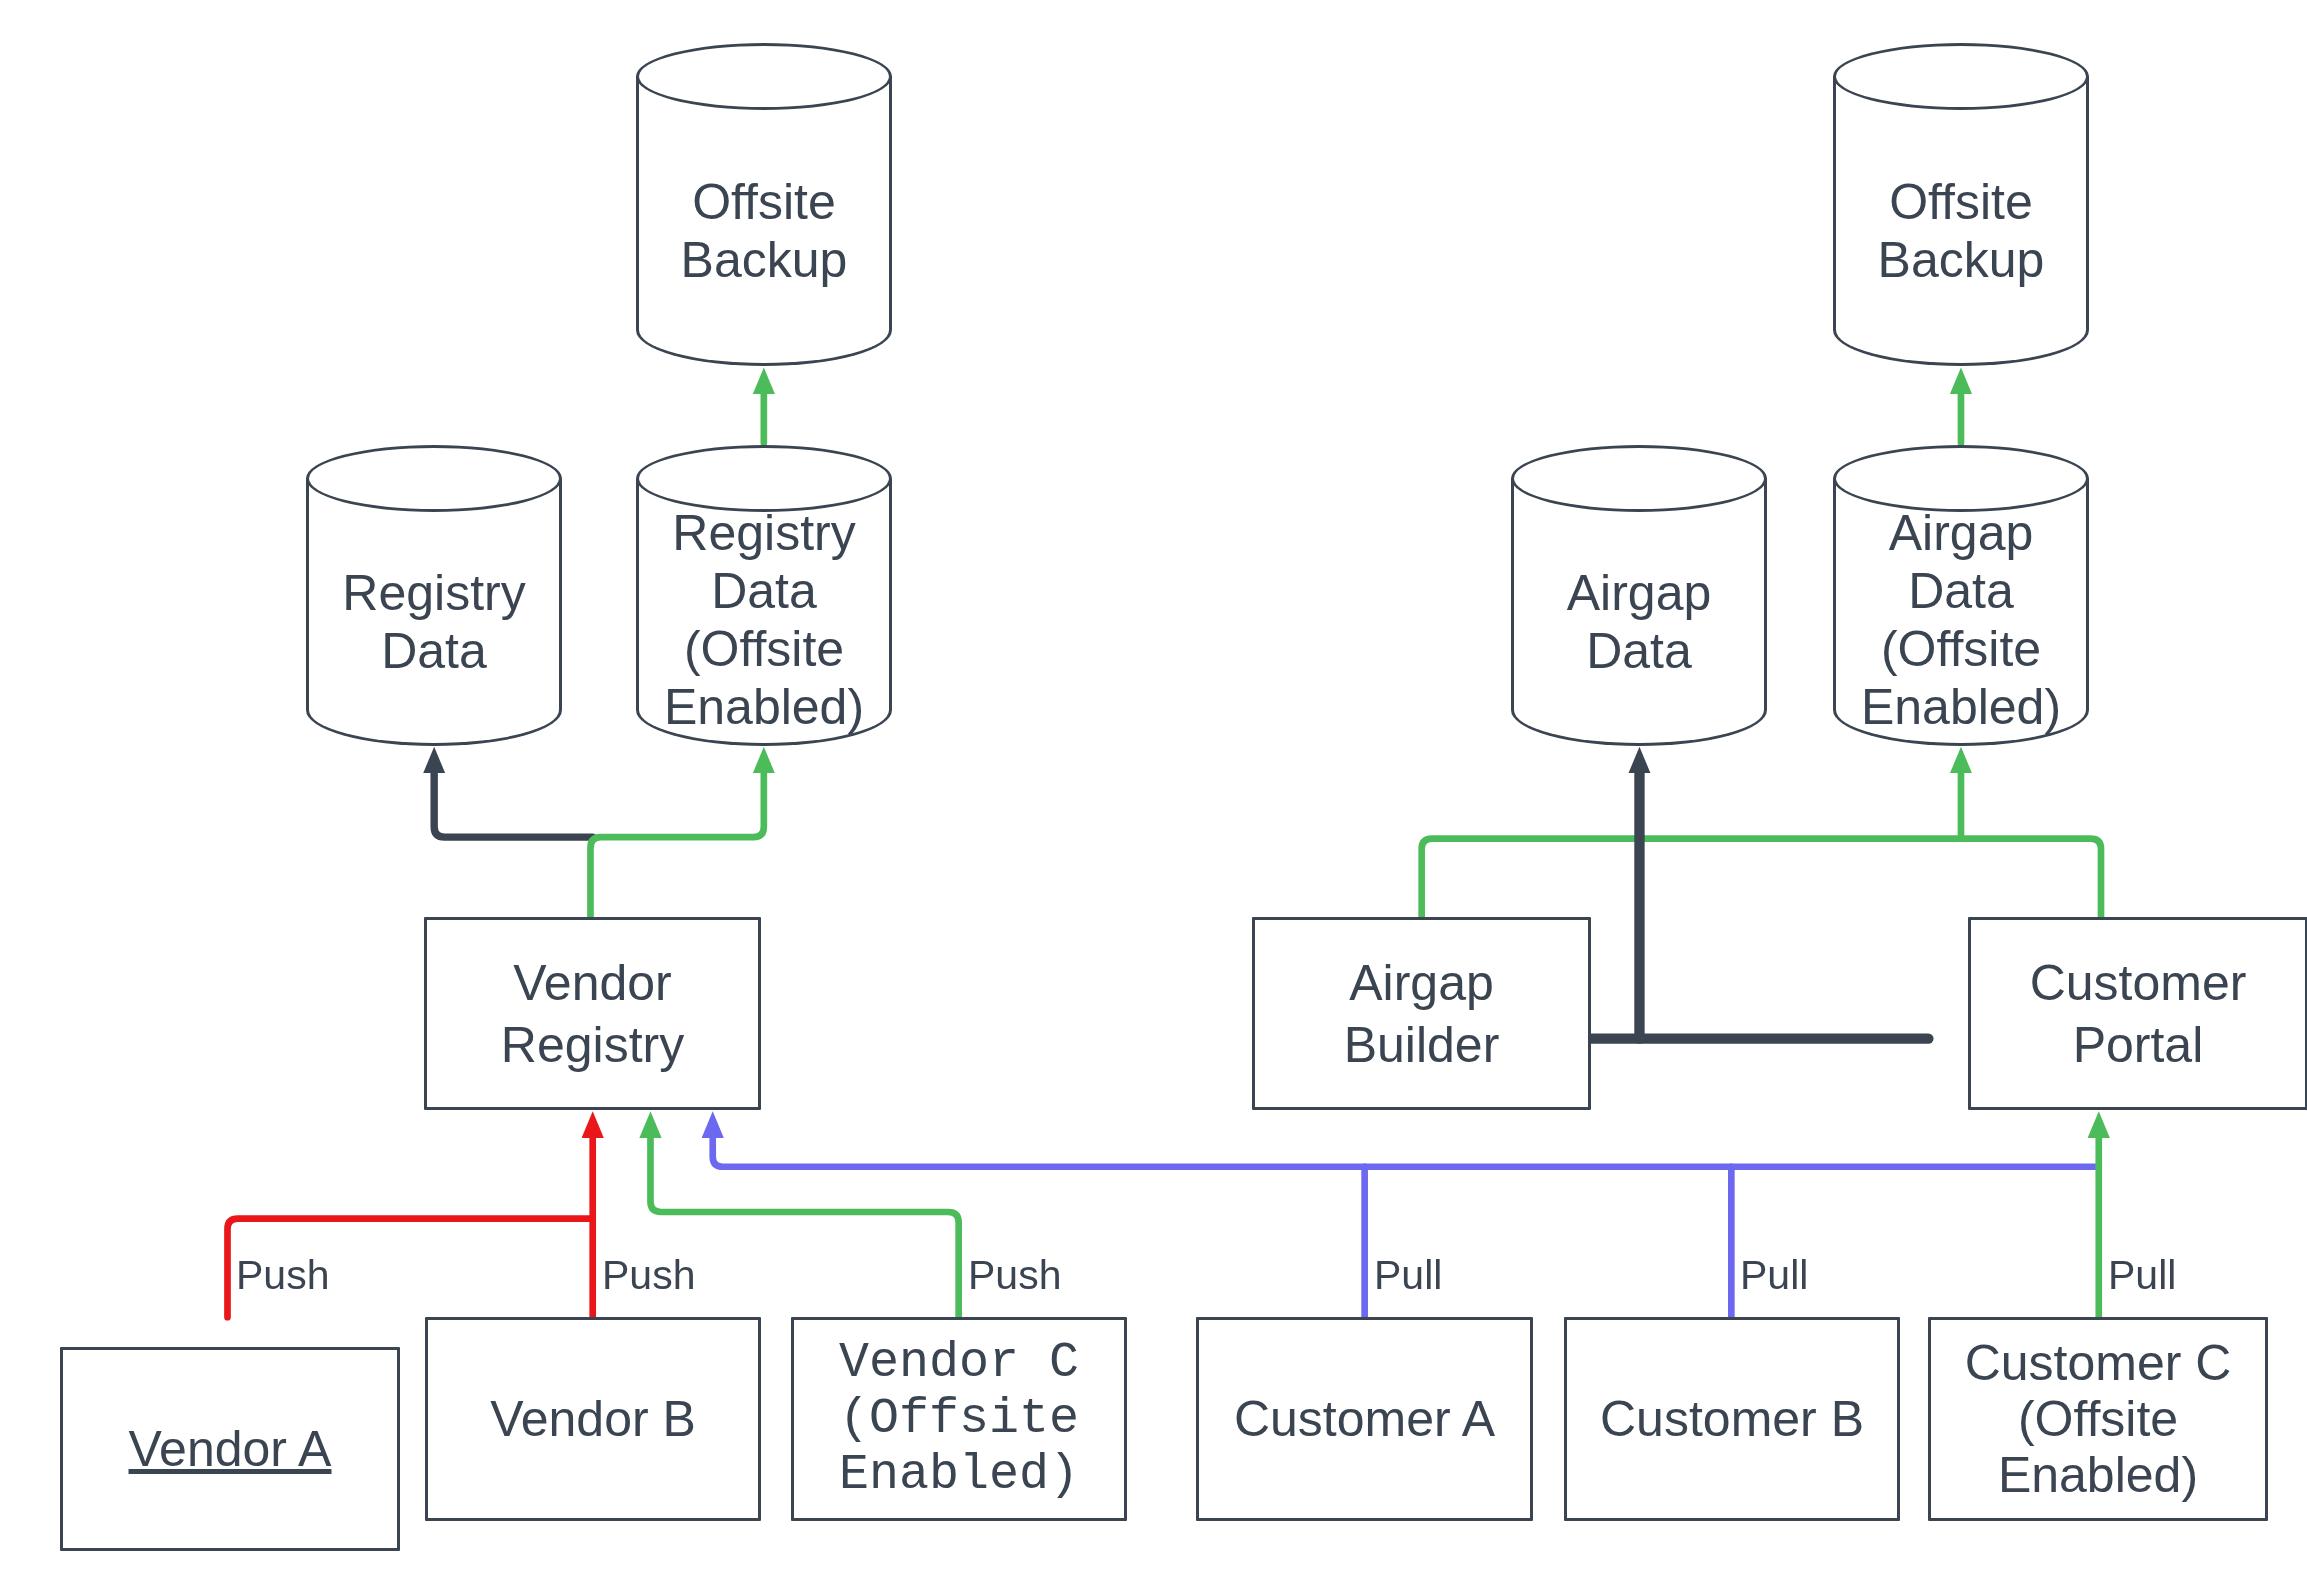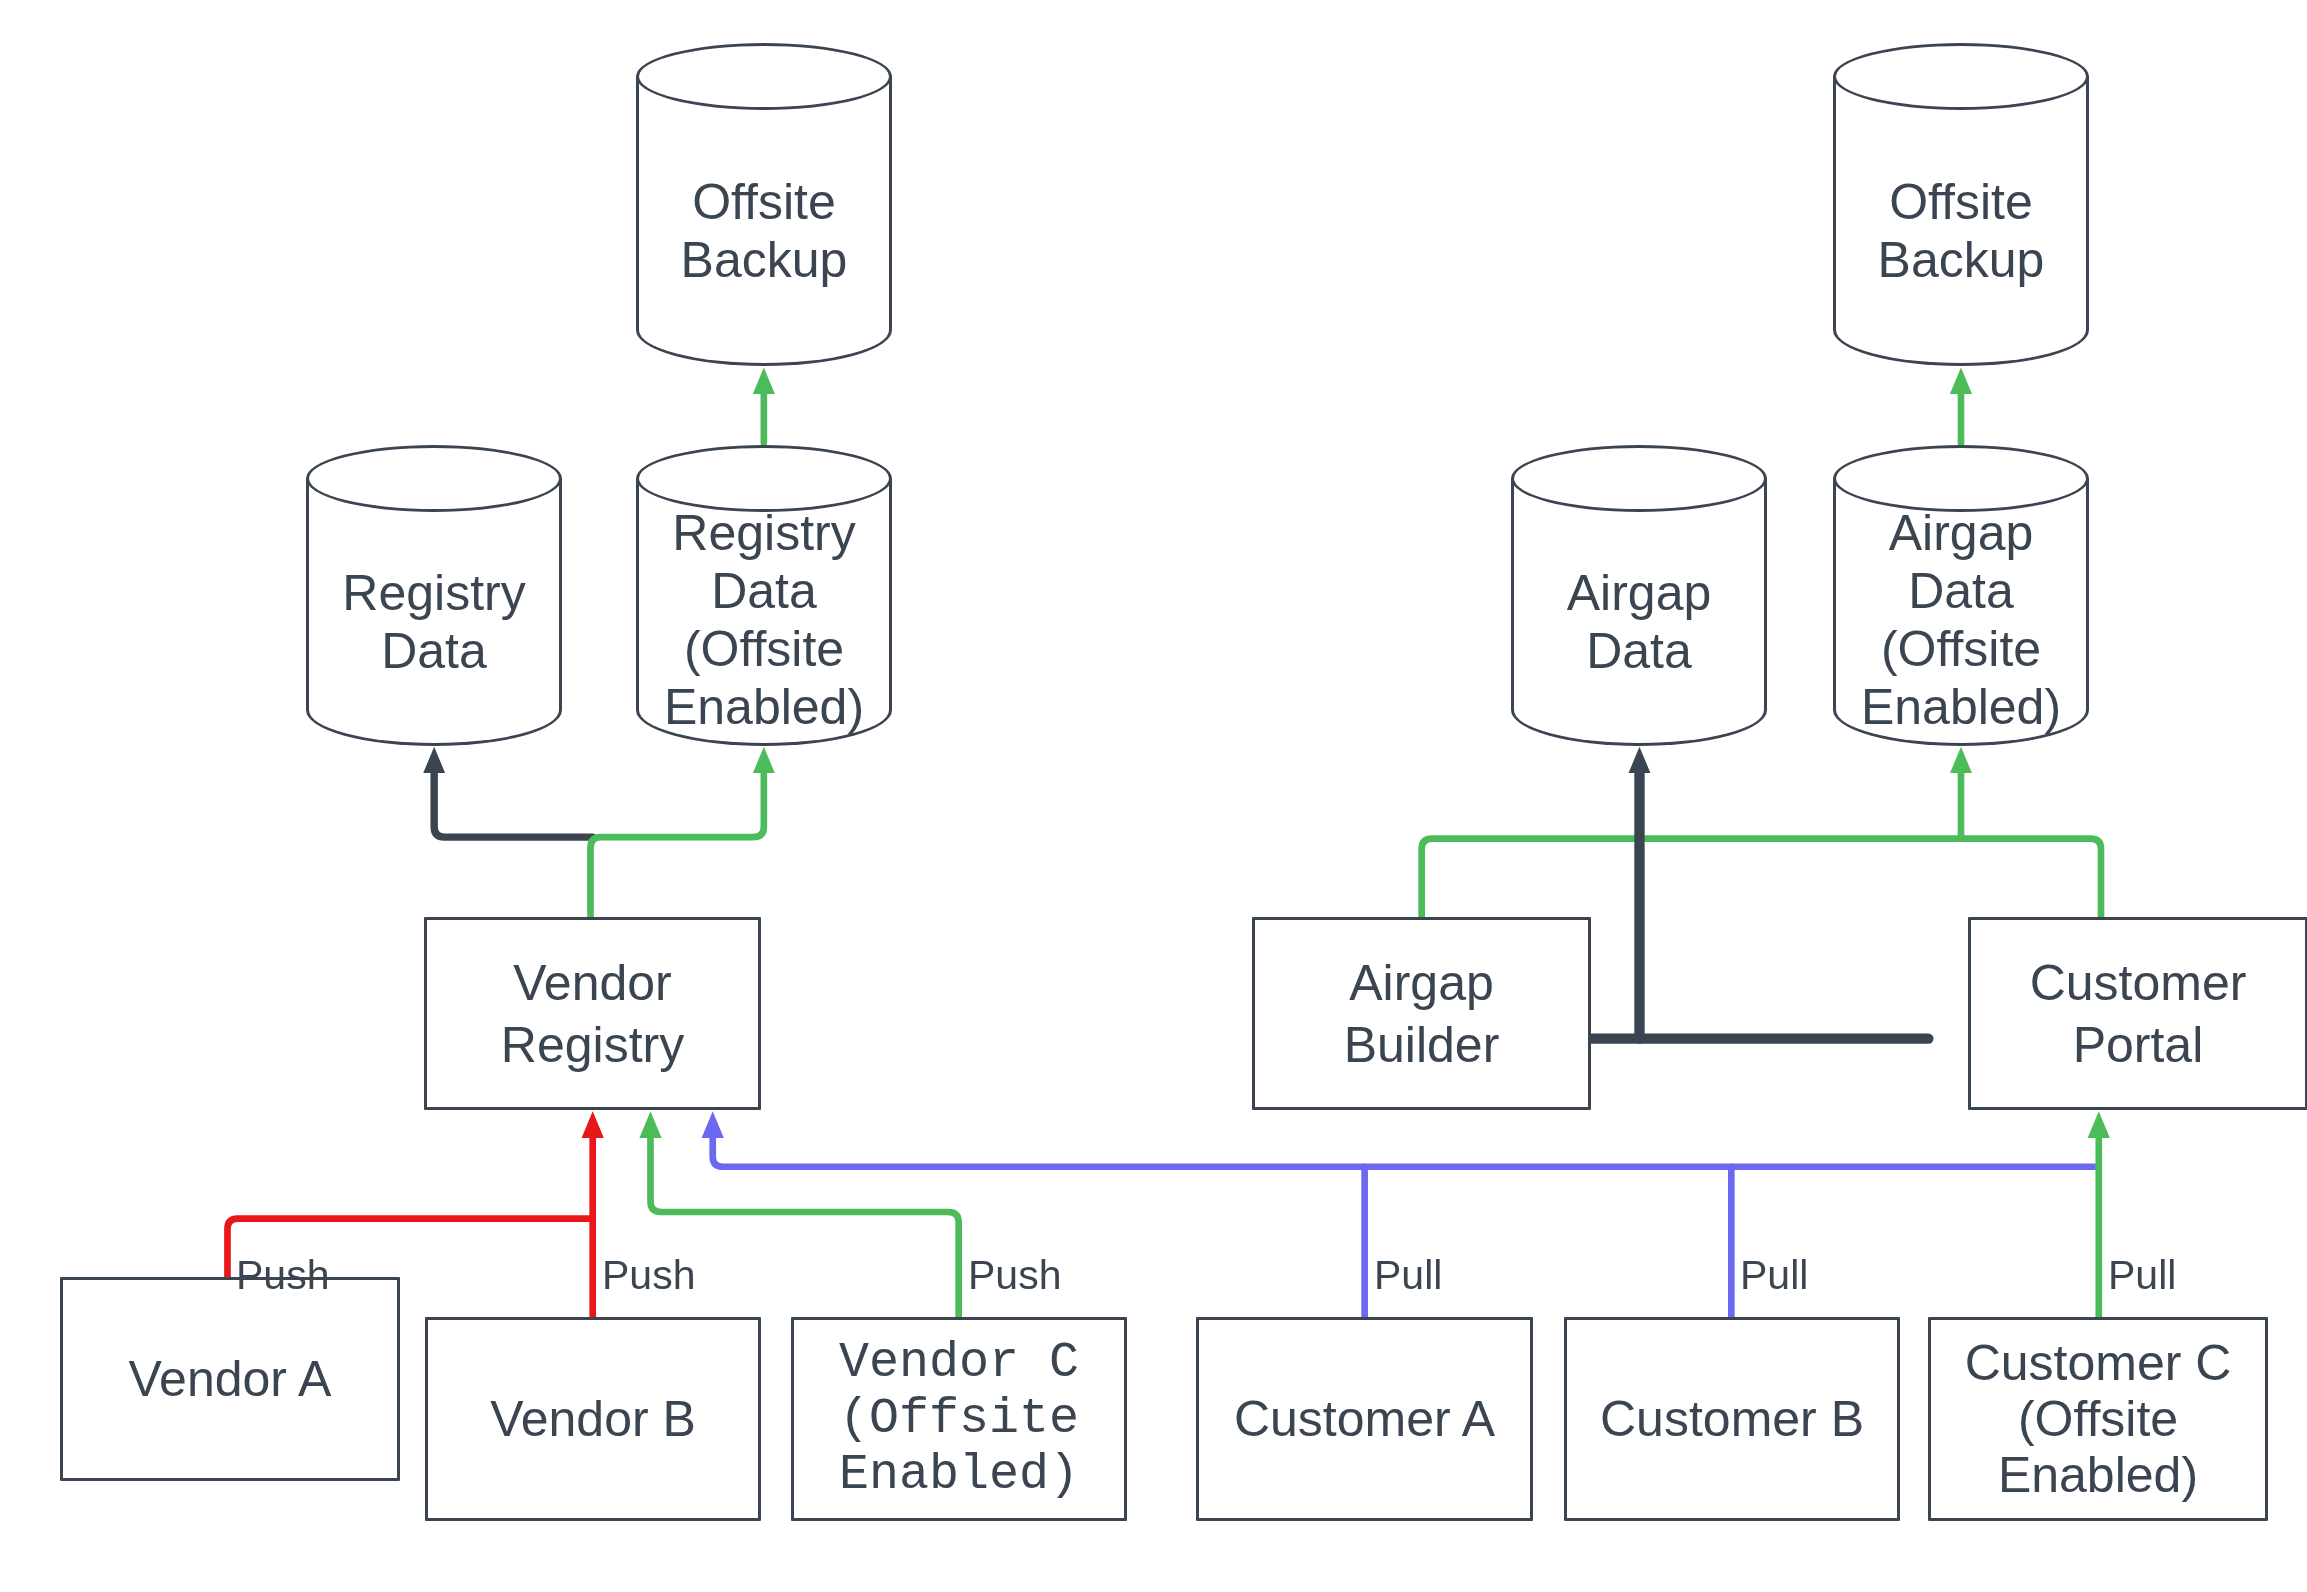--- a/index.html
+++ b/index.html
@@ -194,21 +194,21 @@
   <div class="node rect-node" style="left:1252px; top:917px; width:339px; height:193px;">
     <div class="node-label">Airgap
 Builder</div>
   </div>
 
   <div class="node rect-node" style="left:1928px; top:917px; width:340px; height:193px;margin-left:40px;">
     <div class="node-label">Customer
 Portal</div>
   </div>
 
-  <div class="node rect-node" style="left:60px; top:1277px; width:340px; height:204px;">
+  <div class="node rect-node" style="left:60px; top:1347px; width:340px; height:204px;text-decoration:underline;">
     <div class="node-label">Vendor A</div>
   </div>
 
   <div class="node rect-node" style="left:425px; top:1317px; width:336px; height:204px;">
     <div class="node-label">Vendor B</div>
   </div>
 
   <div class="node rect-node" style="left:791px; top:1317px; width:336px; height:204px;font-family:Liberation Mono, monospace;">
     <div class="node-label" style="line-height:56px;">Vendor C
 (Offsite

